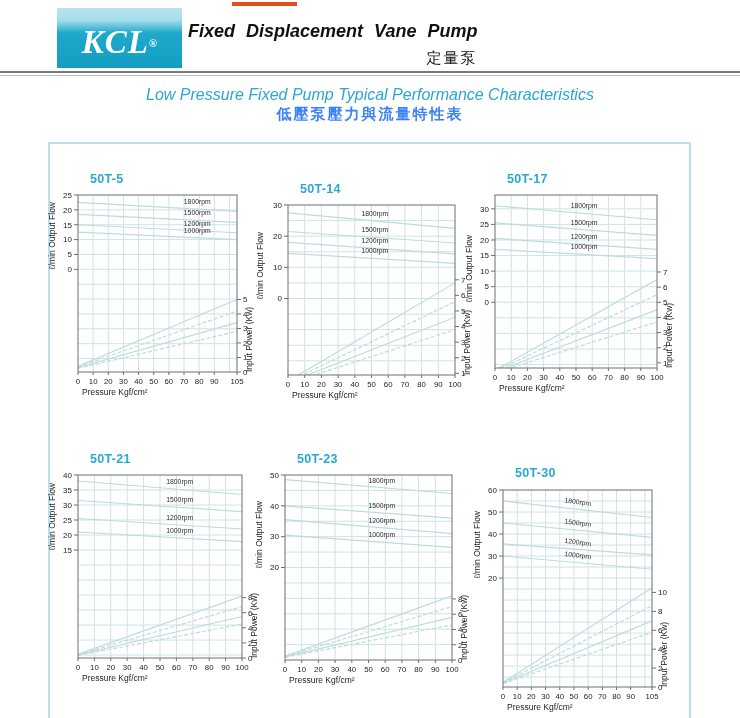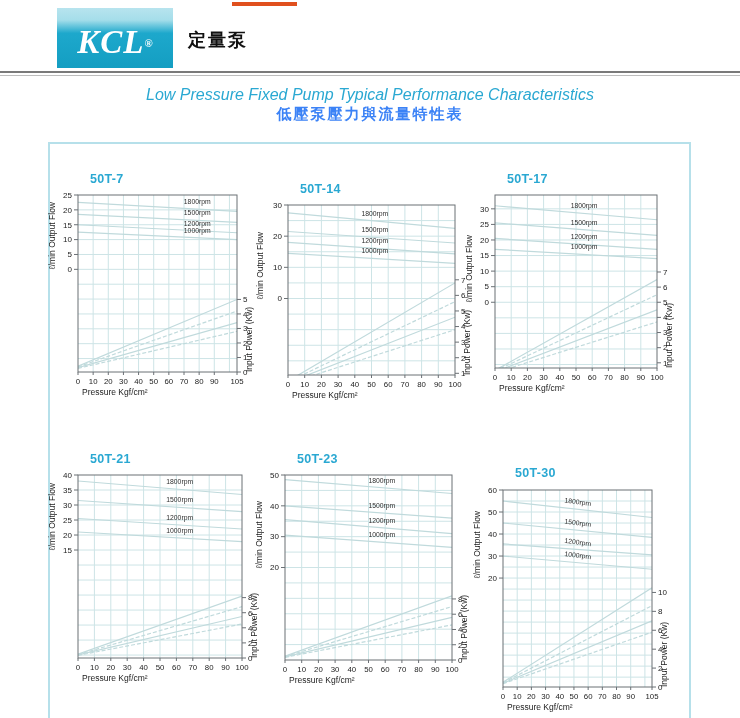--- a/index.html
+++ b/index.html
@@ -3,32 +3,32 @@
 <meta charset="utf-8">
 <style>
   html,body{margin:0;padding:0;}
   body{
     width:740px;height:718px;position:relative;background:#ffffff;
     font-family:"Liberation Sans","DejaVu Sans",sans-serif;color:#1c1c1c;
     overflow:hidden;
   }
   .top-bar{position:absolute;left:232px;top:2px;width:65px;height:4px;background:#e0501e;}
   .logo{
-    position:absolute;left:57px;top:8px;width:116px;height:60px;
+    position:absolute;left:57px;top:8px;width:125px;height:60px;
     background:linear-gradient(180deg,#b7e4ee 0%,#a5deea 20%,#1da8cc 42%,#149ec2 100%);
     display:flex;align-items:flex-end;justify-content:center;
   }
   .logo-text{
     font-family:"Liberation Serif","DejaVu Serif",serif;font-style:italic;font-weight:bold;
     color:#ffffff;font-size:33px;line-height:1;padding-bottom:9px;letter-spacing:1px;
   }
   .logo-reg{font-size:11px;font-style:normal;vertical-align:6px;letter-spacing:0;}
   .header-titles{position:absolute;left:188px;top:21px;}
   .h-en{font-size:18px;font-weight:bold;font-style:italic;color:#111;word-spacing:6px;}
-  .h-zh{font-size:18px;font-weight:bold;color:#111;margin-top:7px;letter-spacing:2px;}
+  .h-zh{font-size:15px;font-weight:normal;color:#111;margin-top:7px;letter-spacing:2px;text-align:right;}
   .divider{position:absolute;left:0;top:71px;width:740px;height:2px;
     border-top:2px solid #7a7a7a;border-bottom:1px solid #bdbdbd;}
   .section-title{position:absolute;left:0;top:86px;width:740px;text-align:center;
     color:#2aa8d2;font-style:italic;font-size:16px;}
   .section-subtitle{position:absolute;left:0;top:105px;width:740px;text-align:center;
     color:#3b82f6;font-weight:bold;font-size:15px;letter-spacing:2px;}
   .frame{position:absolute;left:48px;top:142px;width:643px;height:576px;
     border:2px solid #b6e0ea;border-bottom:none;box-sizing:border-box;}
   .chart-block{position:absolute;}
   .chart-title{position:absolute;color:#2aa8d2;font-weight:bold;font-size:12.5px;letter-spacing:0.3px;}
@@ -40,32 +40,33 @@
 </head>
 <body>
 
 <div class="top-bar"></div>
 
 <div class="logo">
   <div class="logo-text"><span>KCL</span><span class="logo-reg">®</span></div>
 </div>
 
 <div class="header-titles">
+  <div class="h-en">Fixed Displacement Vane Pump</div>
   <div class="h-zh">定量泵</div>
 </div>
 
 <div class="divider"></div>
 
 <div class="section-title">Low Pressure Fixed Pump Typical Performance Characteristics</div>
 <div class="section-subtitle">低壓泵壓力與流量特性表</div>
 
 <div class="frame"></div>
 <div id="charts-host">
     <div class="chart-block" style="left: 50px; top: 168px; width: 208px; height: 238px;">
-      <div class="chart-title" style="left: 40px; top: 4px;">50T-7</div>
+      <div class="chart-title" style="left: 40px; top: 4px;">50T-5</div>
       <svg width="208" height="238" style="position:absolute;left:0;top:0;overflow:visible;">
         <g transform="translate(28,27)">
           <clipPath id="clip0">
             <rect x="0" y="0" width="159" height="177"></rect>
           </clipPath>
           <line x1="15.142857142857142" y1="0" x2="15.142857142857142" y2="177" stroke="#cde4e6" stroke-width="1"></line>
           <line x1="30.285714285714285" y1="0" x2="30.285714285714285" y2="177" stroke="#cde4e6" stroke-width="1"></line>
           <line x1="45.42857142857142" y1="0" x2="45.42857142857142" y2="177" stroke="#cde4e6" stroke-width="1"></line>
           <line x1="60.57142857142857" y1="0" x2="60.57142857142857" y2="177" stroke="#cde4e6" stroke-width="1"></line>
           <line x1="75.71428571428571" y1="0" x2="75.71428571428571" y2="177" stroke="#cde4e6" stroke-width="1"></line>

